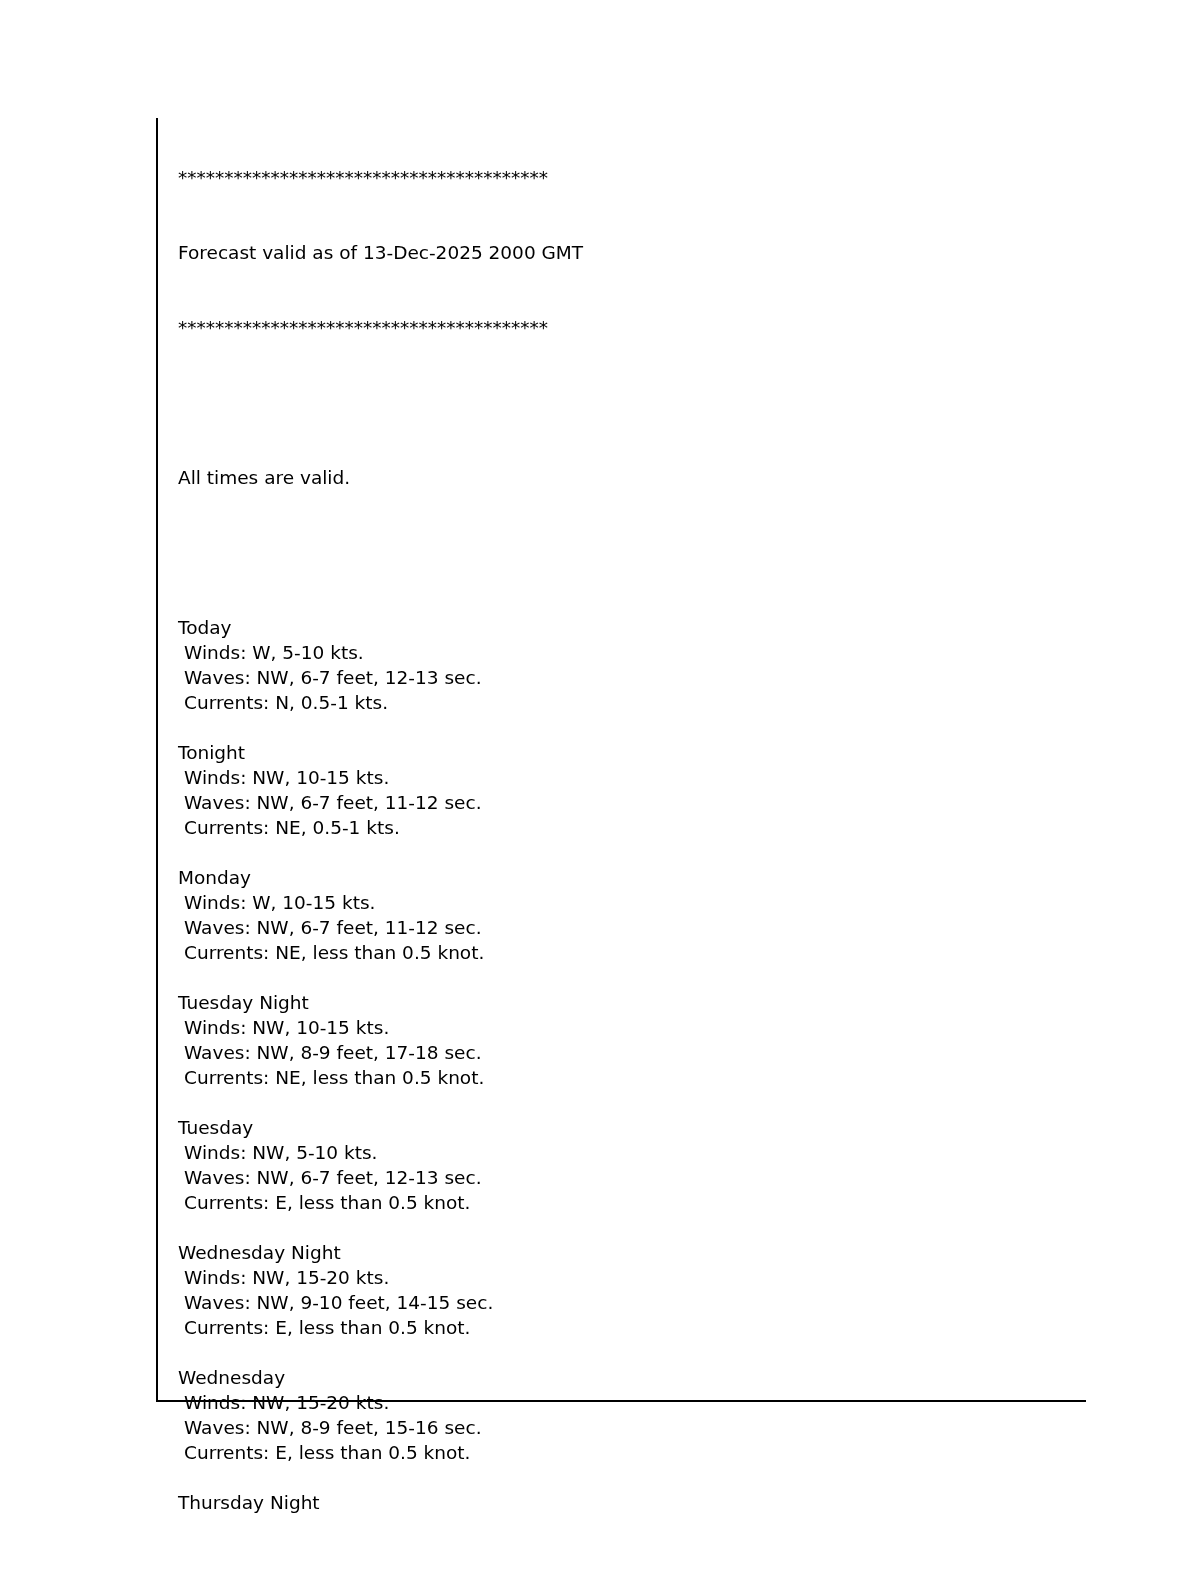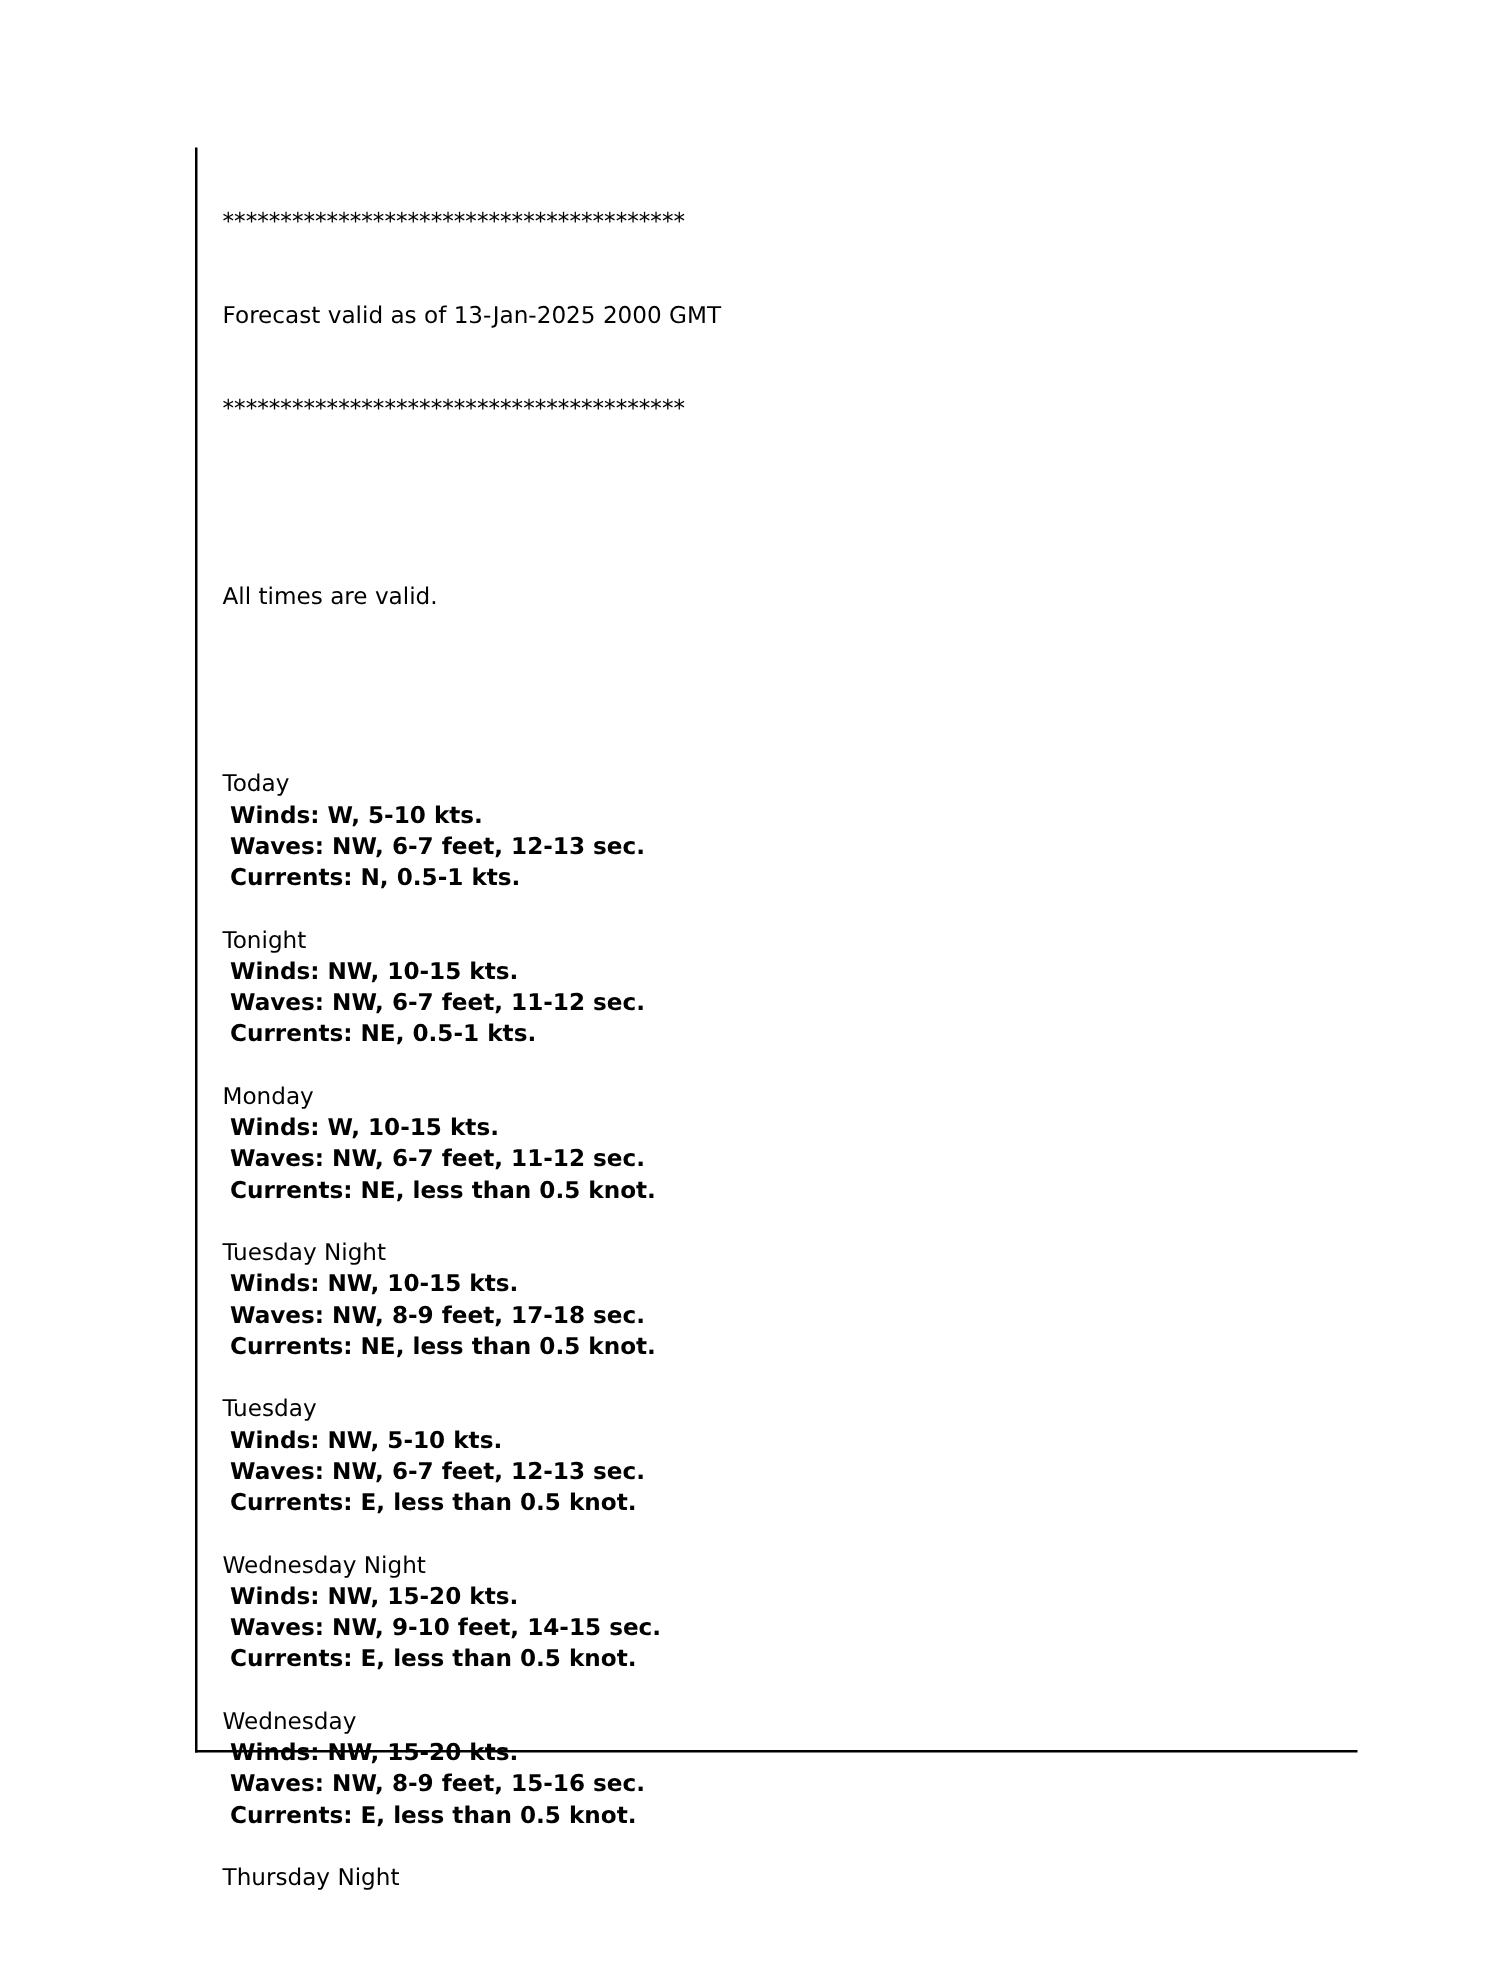--- a/index.html
+++ b/index.html
@@ -37,33 +37,32 @@
     top: 115px;
     font-size: 18.5px;
     line-height: 25px;
     white-space: pre;
   }
   .line {
     height: 25px;
   }
   .detail {
     padding-left: 6px;
-    font-weight: bold;
   }
   .blank {
     height: 25px;
   }
 </style>
 </head>
 <body>
 
 <div class="page-border-left"></div>
 <div class="page-border-bottom"></div>
 
 <div class="content">
   <div class="line">****************************************</div>
-  <div class="line">Forecast valid as of 13-Jan-2025 2000 GMT</div>
+  <div class="line">Forecast valid as of 13-Dec-2025 2000 GMT</div>
   <div class="line">****************************************</div>
   <div class="line blank"></div>
   <div class="line">All times are valid.</div>
   <div class="line blank"></div>
   <div id="sections"><div><div class="line">Today</div><div class="line detail">Winds: W, 5-10 kts.</div><div class="line detail">Waves: NW, 6-7 feet, 12-13 sec.</div><div class="line detail">Currents: N, 0.5-1 kts.</div></div><div class="line blank"></div><div><div class="line">Tonight</div><div class="line detail">Winds: NW, 10-15 kts.</div><div class="line detail">Waves: NW, 6-7 feet, 11-12 sec.</div><div class="line detail">Currents: NE, 0.5-1 kts.</div></div><div class="line blank"></div><div><div class="line">Monday</div><div class="line detail">Winds: W, 10-15 kts.</div><div class="line detail">Waves: NW, 6-7 feet, 11-12 sec.</div><div class="line detail">Currents: NE, less than 0.5 knot.</div></div><div class="line blank"></div><div><div class="line">Tuesday Night</div><div class="line detail">Winds: NW, 10-15 kts.</div><div class="line detail">Waves: NW, 8-9 feet, 17-18 sec.</div><div class="line detail">Currents: NE, less than 0.5 knot.</div></div><div class="line blank"></div><div><div class="line">Tuesday</div><div class="line detail">Winds: NW, 5-10 kts.</div><div class="line detail">Waves: NW, 6-7 feet, 12-13 sec.</div><div class="line detail">Currents: E, less than 0.5 knot.</div></div><div class="line blank"></div><div><div class="line">Wednesday Night</div><div class="line detail">Winds: NW, 15-20 kts.</div><div class="line detail">Waves: NW, 9-10 feet, 14-15 sec.</div><div class="line detail">Currents: E, less than 0.5 knot.</div></div><div class="line blank"></div><div><div class="line">Wednesday</div><div class="line detail">Winds: NW, 15-20 kts.</div><div class="line detail">Waves: NW, 8-9 feet, 15-16 sec.</div><div class="line detail">Currents: E, less than 0.5 knot.</div></div><div class="line blank"></div><div><div class="line">Thursday Night</div></div></div>
 </div>
 
 </body></html>

